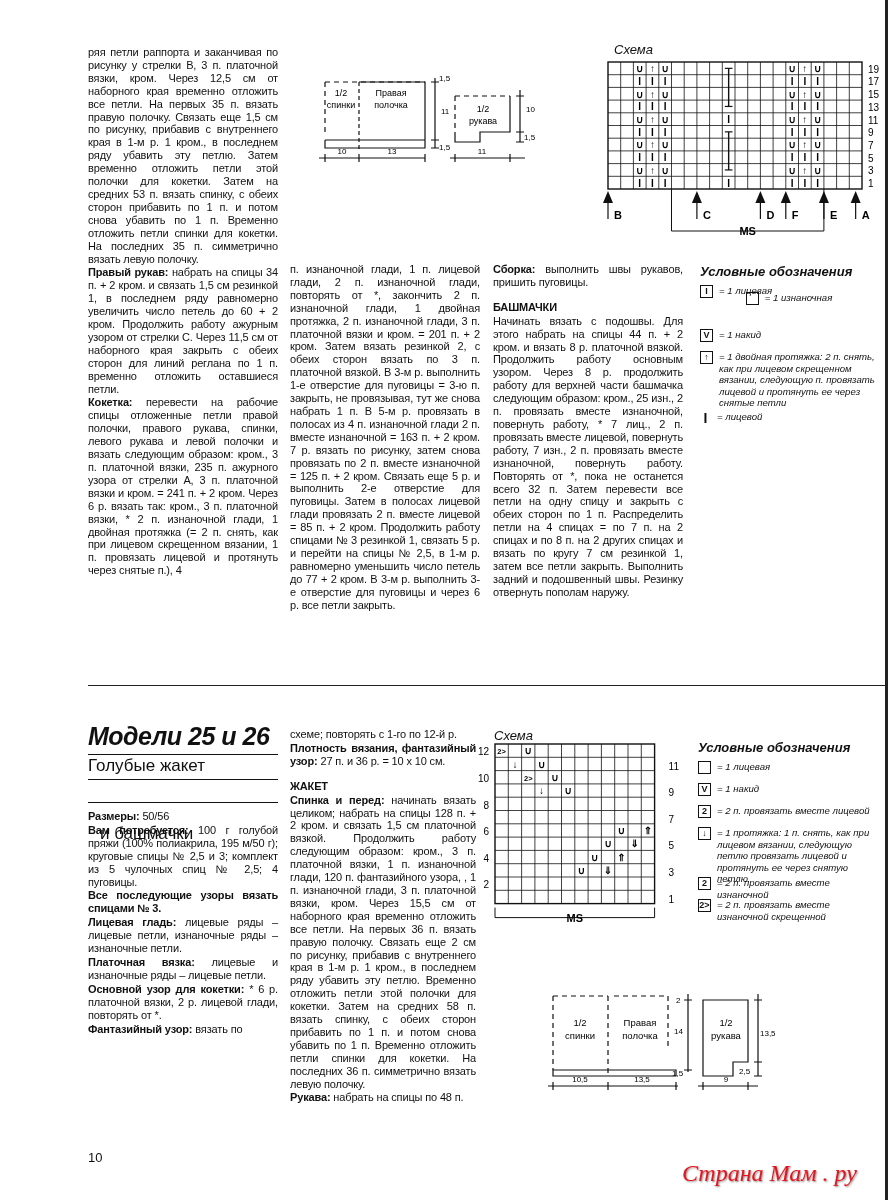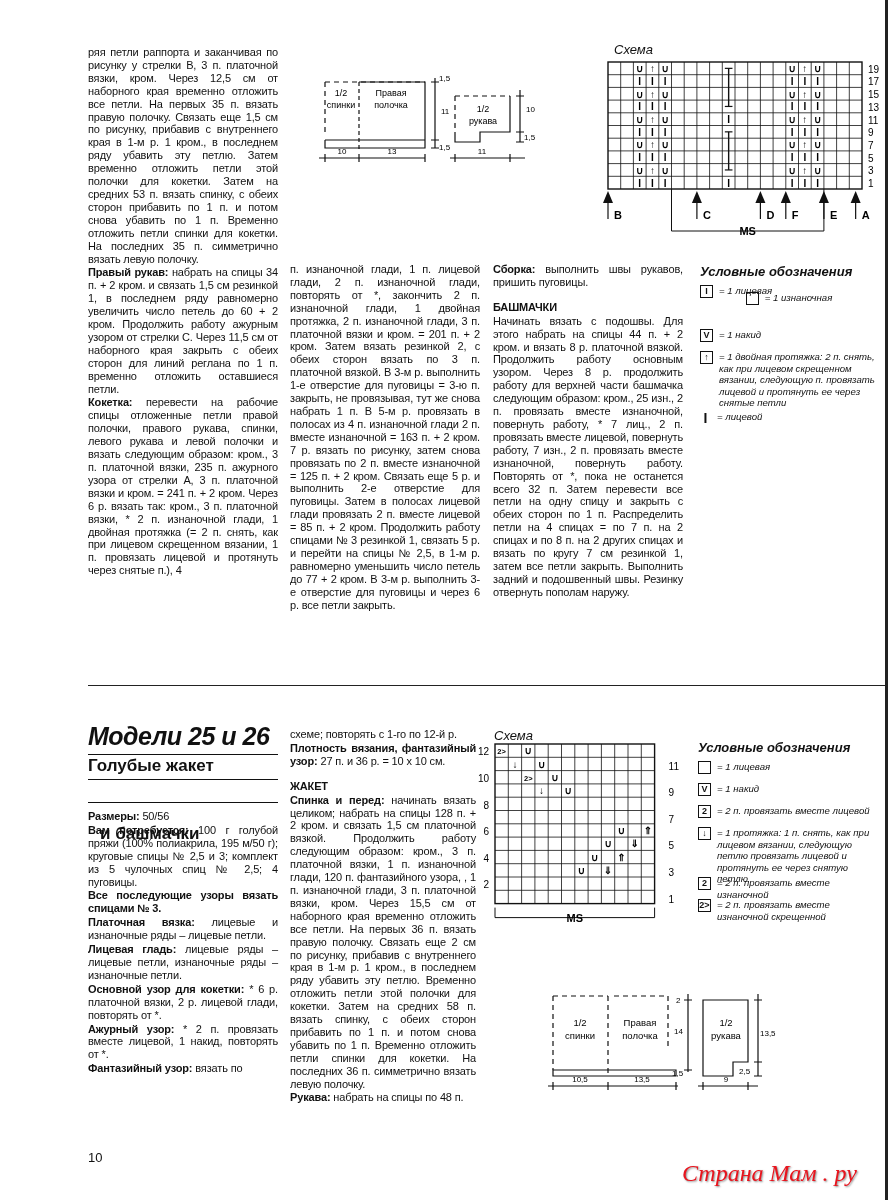--- a/index.html
+++ b/index.html
@@ -8,21 +8,21 @@
   .col{position:absolute;font-size:11px;line-height:12.9px;font-stretch:condensed;letter-spacing:-0.15px;}
   .col p{margin:0 0 1px 0;text-align:justify;}
   .col b{font-weight:bold;}
   .sec-head{font-weight:bold;margin-top:12px !important;}
   .rule{position:absolute;left:88px;width:800px;top:685px;border-top:1.5px solid #222;}
   .schema-title{position:absolute;font-style:italic;font-weight:normal;font-size:13px;}
   .legend-title{position:absolute;font-style:italic;font-weight:bold;font-size:13px;}
   .legend-item{position:absolute;font-style:italic;font-size:9.6px;line-height:11.5px;display:flex;gap:6px;align-items:flex-start;}
   .lbox{flex:0 0 auto;width:11px;height:11px;border:1.2px solid #111;font-style:normal;font-size:9px;line-height:11px;text-align:center;font-weight:bold;}
   .title-big{position:absolute;left:88px;top:722px;font-size:25px;font-weight:bold;font-style:italic;letter-spacing:-0.5px;}
-  .title-sub{position:absolute;left:88px;font-size:17px;font-weight:bold;}
+  .title-sub{position:absolute;left:88px;font-size:17px;font-weight:normal;}
   .title-line{position:absolute;left:88px;width:190px;border-top:1.6px solid #111;}
   .pagenum{position:absolute;left:88px;top:1150px;font-size:13px;}
   .watermark{position:absolute;left:682px;top:1160px;font-family:"Liberation Serif",serif;font-style:italic;font-size:24px;color:#e8141d;text-shadow:1px 1px 2px #888;}
   svg text{font-family:"Liberation Sans",sans-serif;}
 </style>
 </head>
 <body>
 
 <div class="edge"></div>
 
@@ -234,24 +234,23 @@
 <div class="title-line" style="top:754px;"></div>
 <div class="title-sub" style="top:756px;">Голубые жакет</div>
 <div class="title-line" style="top:779px;"></div>
 <div class="title-sub" style="top:824px;margin-left:12px;">и башмачки</div>
 <div class="title-line" style="top:802px;"></div>
 
 <div class="col" id="bcol1" style="left:88px;top:810px;width:190px;">
     <p><b>Размеры:</b><span> 50/56</span></p>
     <p><b>Вам потребуется:</b><span> 100 г голубой пряжи (100% полиакрила, 195 м/50 г); круговые спицы № 2,5 и 3; комплект из 5 чулочных спиц № 2,5; 4 пуговицы.</span></p>
     <p><b>Все последующие узоры вязать спицами № 3.</b><span></span></p>
+    <p><b>Лицевая гладь:</b><span> лицевые ряды – лицевые петли, изнаночные ряды – изнаночные петли.</span></p>
     <p><b>Платочная вязка:</b><span> лицевые и изнаночные ряды – лицевые петли.</span></p>
-    <p><b>Лицевая гладь:</b><span> лицевые ряды – лицевые петли, изнаночные ряды – изнаночные петли.</span></p>
     <p><b>Основной узор для кокетки:</b><span> * 6 р. платочной вязки, 2 р. лицевой глади, повторять от *.</span></p>
-    <p><b>Ажурный узор:</b><span> * 2 п. провязать вместе лицевой, 1 накид, повторять от *.</span></p>
     <p><b>Фантазийный узор:</b><span> вязать по</span></p>
   </div>
 
 <div class="col" style="left:290px;top:728px;width:186px;">
   <p>схеме; повторять с 1-го по 12-й р.</p>
   <p><b>Плотность вязания, фантазийный узор:</b><span> 27 п. и 36 р. = 10 х 10 см.</span></p>
   <p class="sec-head">ЖАКЕТ</p>
   <p><b>Спинка и перед:</b><span> начинать вязать целиком; набрать на спицы 128 п. + 2 кром. и связать 1,5 см платочной вязкой. Продолжить работу следующим образом: кром., 3 п. платочной вязки, 1 п. изнаночной глади, 120 п. фантазийного узора, , 1 п. изнаночной глади, 3 п. платочной вязки, кром. Через 15,5 см от наборного края временно отложить все петли. На первых 36 п. вязать правую полочку. Связать еще 2 см по рисунку, прибавив с внутреннего края в 1-м р. 1 кром., в последнем ряду убавить эту петлю. Временно отложить петли этой полочки для кокетки. Затем на средних 58 п. вязать спинку, с обеих сторон прибавить по 1 п. и потом снова убавить по 1 п. Временно отложить петли спинки для кокетки. На последних 36 п. симметрично вязать левую полочку.</span></p>
   <p><b>Рукава:</b><span> набрать на спицы по 48 п.</span></p>
 </div>

